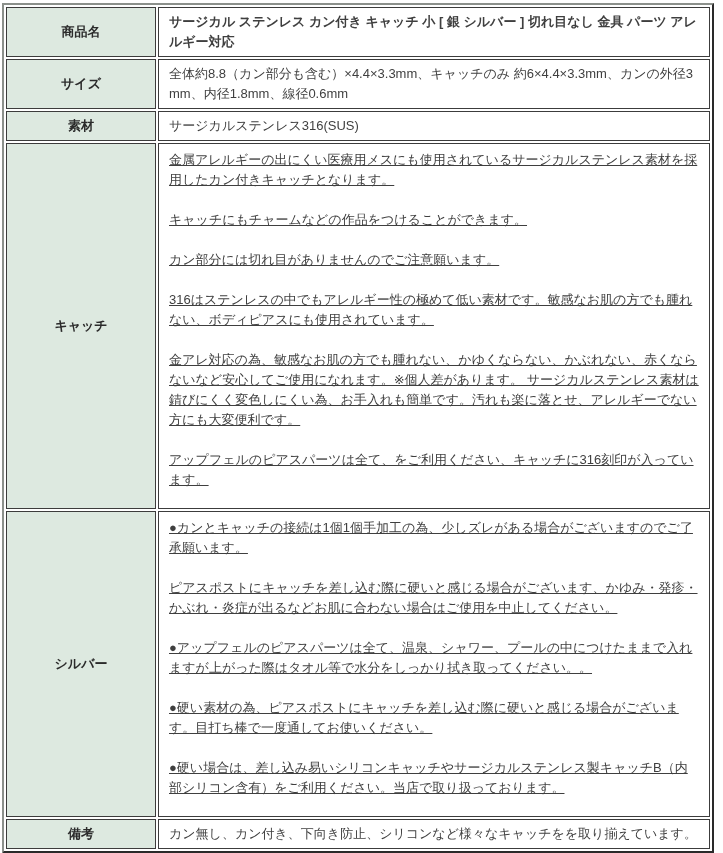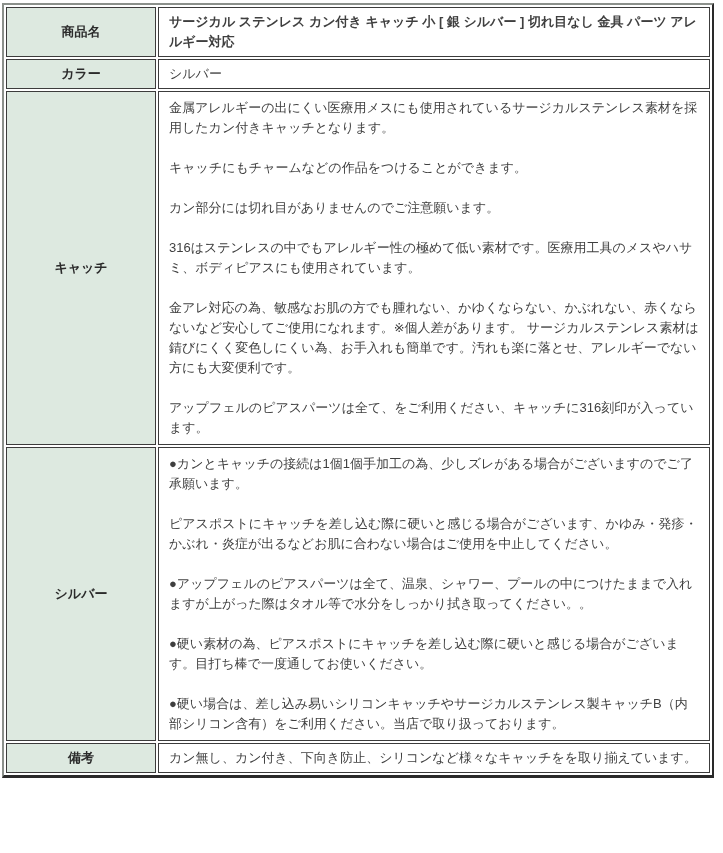--- a/index.html
+++ b/index.html
@@ -44,43 +44,47 @@
     padding:4px 4px;
   }
   td.value{
     background:#ffffff;
     padding:4px 10px;
     word-break:break-all;
     margin-left:31px;
   }
   td.value.bold{font-weight:bold;}
   td.value .para + .para{margin-top:20px;}
-  td.value.pad-tall{padding-top:6px;padding-bottom:6px;}
+  td.value.pad-tall{padding-top:6px;padding-bottom:18px;text-decoration:underline;}
 </style>
 </head>
 <body>
 
 <div class="wrap">
   <table class="spec">
     <tbody>
       <tr>
         <td class="label">商品名</td>
         <td class="value bold">サージカル ステンレス カン付き キャッチ 小 [ 銀 シルバー ] 切れ目なし 金具 パーツ アレルギー対応</td>
       </tr>
       <tr>
-        <td class="label">カラー</td>
-        <td class="value">シルバー</td>
+        <td class="label">サイズ</td>
+        <td class="value">全体約8.8（カン部分も含む）×4.4×3.3mm、キャッチのみ 約6×4.4×3.3mm、カンの外径3mm、内径1.8mm、線径0.6mm</td>
+      </tr>
+      <tr>
+        <td class="label">素材</td>
+        <td class="value">サージカルステンレス316(SUS)</td>
       </tr>
       <tr>
         <td class="label">キャッチ</td>
         <td class="value pad-tall">
           <div class="para">金属アレルギーの出にくい医療用メスにも使用されているサージカルステンレス素材を採用したカン付きキャッチとなります。</div>
           <div class="para">キャッチにもチャームなどの作品をつけることができます。</div>
           <div class="para">カン部分には切れ目がありませんのでご注意願います。</div>
-          <div class="para">316はステンレスの中でもアレルギー性の極めて低い素材です。医療用工具のメスやハサミ、ボディピアスにも使用されています。</div>
+          <div class="para">316はステンレスの中でもアレルギー性の極めて低い素材です。敏感なお肌の方でも腫れない、ボディピアスにも使用されています。</div>
           <div class="para">金アレ対応の為、敏感なお肌の方でも腫れない、かゆくならない、かぶれない、赤くならないなど安心してご使用になれます。※個人差があります。 サージカルステンレス素材は錆びにくく変色しにくい為、お手入れも簡単です。汚れも楽に落とせ、アレルギーでない方にも大変便利です。</div>
           <div class="para">アップフェルのピアスパーツは全て、をご利用ください、キャッチに316刻印が入っています。</div>
         </td>
       </tr>
       <tr>
         <td class="label">シルバー</td>
         <td class="value pad-tall">
           <div class="para">●カンとキャッチの接続は1個1個手加工の為、少しズレがある場合がございますのでご了承願います。</div>
           <div class="para">ピアスポストにキャッチを差し込む際に硬いと感じる場合がございます、かゆみ・発疹・かぶれ・炎症が出るなどお肌に合わない場合はご使用を中止してください。</div>
           <div class="para">●アップフェルのピアスパーツは全て、温泉、シャワー、プールの中につけたままで入れますが上がった際はタオル等で水分をしっかり拭き取ってください。。</div>

